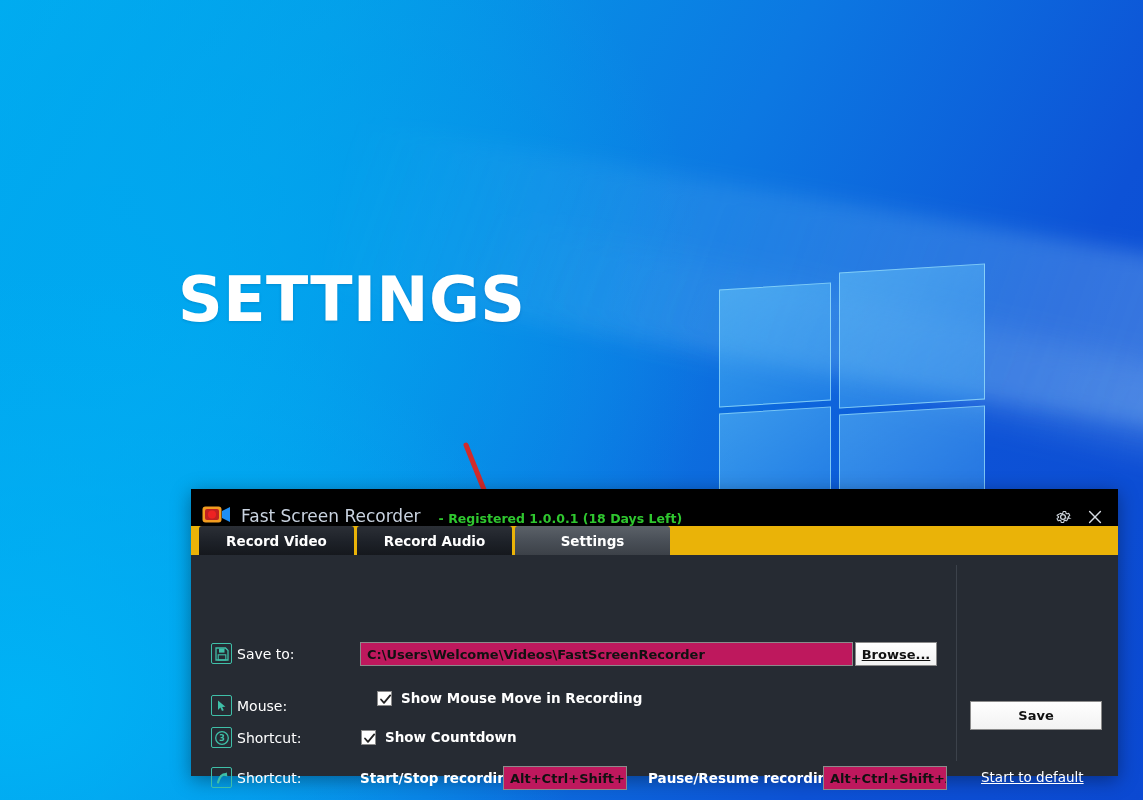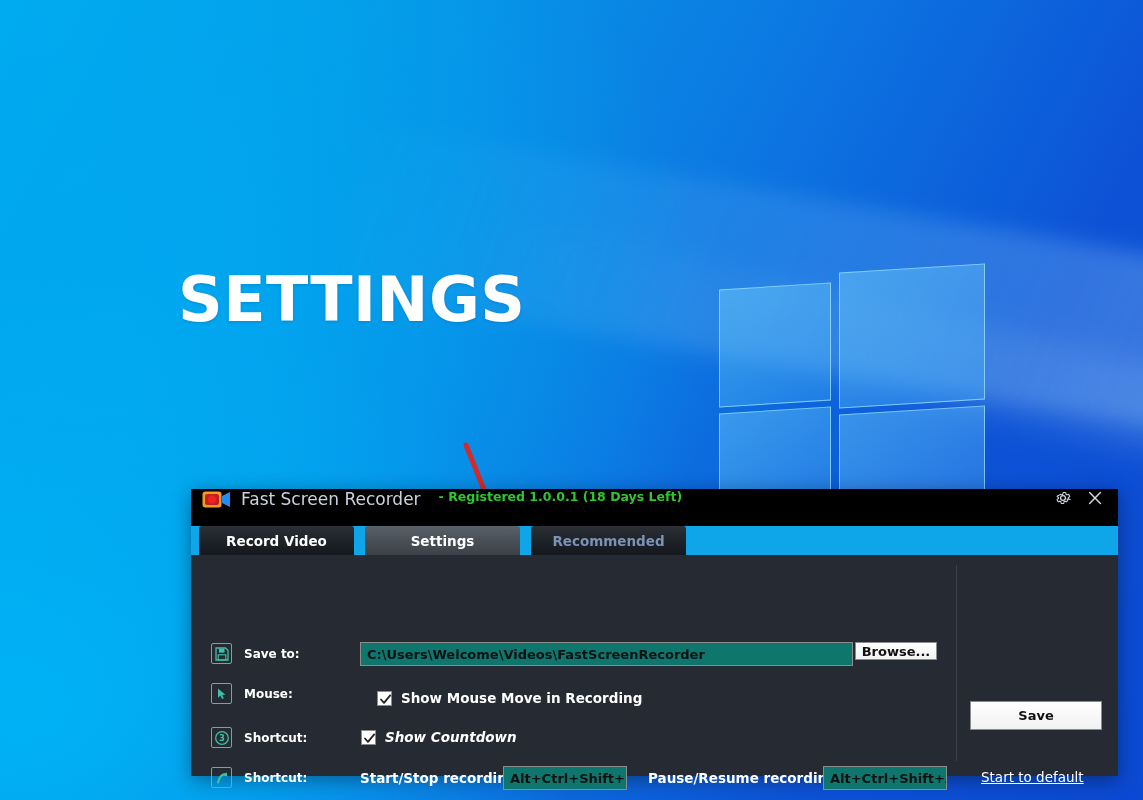--- a/index.html
+++ b/index.html
@@ -74,21 +74,21 @@
     background: #262b33;
     box-shadow: 0 4px 18px rgba(0,0,0,0.38);
   }
 
   
   .titlebar {
     position: relative;
     height: 37px;
     background: #000000;
     display: flex;
-    align-items: flex-start;
+    align-items: flex-end;
   }
   .app-logo { margin-left: 11px; width: 30px; height: 22px; position: relative; flex: none; }
   .app-title {
     margin-left: 9px;
     color: #c9d3e0;
     font-size: 17px;
     font-family: "DejaVu Sans", sans-serif;
   }
   .app-license {
     margin-left: 18px;
@@ -97,24 +97,24 @@
     font-weight: bold;
     font-family: "DejaVu Sans", sans-serif;
   }
   .title-actions { margin-left: auto; display: flex; align-items: center; gap: 14px; margin-right: 14px; }
   .gear-icon, .close-icon { width: 18px; height: 18px; display: block; cursor: pointer; }
 
   
   .tabbar {
     position: relative;
     height: 29px;
-    background: #0ea5e9;
+    background: #eab308;
     display: flex;
     padding-left: 8px;
-    gap: 11px;
+    gap: 3px;
   }
   .tab {
     width: 155px;
     height: 29px;
     display: flex; align-items: center; justify-content: center;
     font-size: 13.5px;
     font-weight: bold;
     font-family: "DejaVu Sans", sans-serif;
     color: #ffffff;
     background: linear-gradient(180deg, #2b2f36 0%, #1d2128 55%, #15181d 100%);
@@ -134,30 +134,30 @@
   .row { position: absolute; display: flex; align-items: center; }
   .row-icon {
     width: 21px; height: 21px;
     border: 1.5px solid #3fbfa8;
     border-radius: 2px;
     display: flex; align-items: center; justify-content: center;
     flex: none;
     color: #3fbfa8;
   }
   .row-label {
-    margin-left: 12px;
-    color: #ffffff;
-    font-size: 12px;
-    font-weight: bold;
+    margin-left: 5px;
+    color: #ffffff;
+    font-size: 14px;
+    font-weight: normal;
     font-family: "DejaVu Sans", sans-serif;
     white-space: nowrap;
   }
 
   .text-input {
-    background: #0f766e;
+    background: #be185d;
     border: 1px solid #8b8b8b;
     color: #111111;
     font-size: 13px;
     font-weight: bold;
     font-family: "DejaVu Sans", sans-serif;
     padding: 0 6px;
     display: flex; align-items: center;
     height: 24px;
     overflow: hidden;
     white-space: nowrap;
@@ -260,42 +260,42 @@
         <path d="M17.2 11.3l-1.3-.7a6.3 6.3 0 0 0 0-1.2l1.3-.7a.6.6 0 0 0 .25-.78l-.95-1.65a.6.6 0 0 0-.76-.27l-1.37.55a6.2 6.2 0 0 0-1.05-.6l-.2-1.45a.6.6 0 0 0-.6-.52h-1.9a.6.6 0 0 0-.6.52l-.2 1.45c-.37.16-.72.36-1.05.6l-1.37-.55a.6.6 0 0 0-.76.27L3.5 7.95a.6.6 0 0 0 .25.78l1.3.7a6.3 6.3 0 0 0 0 1.2l-1.3.7a.6.6 0 0 0-.25.78l.95 1.65a.6.6 0 0 0 .76.27l1.37-.55c.33.24.68.44 1.05.6l.2 1.45a.6.6 0 0 0 .6.52h1.9a.6.6 0 0 0 .6-.52l.2-1.45c.37-.16.72-.36 1.05-.6l1.37.55a.6.6 0 0 0 .76-.27l.95-1.65a.6.6 0 0 0-.25-.78z" fill="none" stroke="#cfd6de" stroke-width="1.2"></path>
       </svg>
       <svg class="close-icon" viewBox="0 0 20 20">
         <path d="M4 4 L16 16 M16 4 L4 16" stroke="#d6dbe2" stroke-width="1.6" stroke-linecap="round"></path>
       </svg>
     </div>
   </div>
 
   <div class="tabbar">
     <div class="tab">Record Video</div>
+    <div class="tab">Record Audio</div>
     <div class="tab active">Settings</div>
-    <div class="tab muted">Recommended</div>
   </div>
 
   <div class="app-body">
 
     <div class="vdivider"></div>
 
     <div class="row" style="left:20px; top:88px;">
       <div class="row-icon">
         <svg width="14" height="14" viewBox="0 0 14 14">
           <path d="M1 1h9.5L13 3.5V13H1z" fill="none" stroke="#3fbfa8" stroke-width="1.3"></path>
           <rect x="4" y="1.6" width="5.5" height="4" fill="#3fbfa8"></rect>
           <rect x="3.2" y="7.8" width="7.6" height="5.2" fill="none" stroke="#3fbfa8" stroke-width="1.1"></rect>
         </svg>
       </div>
       <div class="row-label">Save to:</div>
     </div>
     <div class="text-input" style="position:absolute; left:169px; top:87px; width:493px;">C:\Users\Welcome\Videos\FastScreenRecorder</div>
-    <div class="btn" style="position:absolute; left:664px; top:87px; width:82px; height:18px;">Browse...</div>
-
-    <div class="row" style="left:20px; top:128px;">
+    <div class="btn" style="position:absolute; left:664px; top:87px; width:82px; height:24px;text-decoration:underline;">Browse...</div>
+
+    <div class="row" style="left:20px; top:140px;">
       <div class="row-icon">
         <svg width="13" height="13" viewBox="0 0 13 13">
           <path d="M3 1.5 L3 11 L5.4 8.6 L7 12 L8.8 11.2 L7.2 8 L10.4 7.8 Z" fill="#3fbfa8"></path>
         </svg>
       </div>
       <div class="row-label">Mouse:</div>
     </div>
     <div class="chk" style="position:absolute; left:170px; top:135px;padding-left:16px;">
       <span class="chk-box">
         <svg width="13" height="13" viewBox="0 0 13 13">
@@ -307,21 +307,21 @@
 
     <div class="row" style="left:20px; top:172px;">
       <div class="row-icon">
         <svg width="16" height="16" viewBox="0 0 16 16">
           <circle cx="8" cy="8" r="6.3" fill="none" stroke="#3fbfa8" stroke-width="1.3"></circle>
           <text x="8" y="11.4" font-size="8.5" font-family="DejaVu Sans, sans-serif" font-weight="bold" fill="#3fbfa8" text-anchor="middle">3</text>
         </svg>
       </div>
       <div class="row-label">Shortcut:</div>
     </div>
-    <div class="chk" style="position:absolute; left:170px; top:174px;font-style:italic;">
+    <div class="chk" style="position:absolute; left:170px; top:174px;">
       <span class="chk-box">
         <svg width="13" height="13" viewBox="0 0 13 13">
             <path d="M2 6.5 L5 9.8 L11.2 2.4" stroke="#222" stroke-width="1.8" fill="none" stroke-linecap="round" stroke-linejoin="round"></path>
           </svg>
       </span>
       <span class="chk-label">Show Countdown</span>
     </div>
 
     <div class="row" style="left:20px; top:212px;">
       <div class="row-icon">

